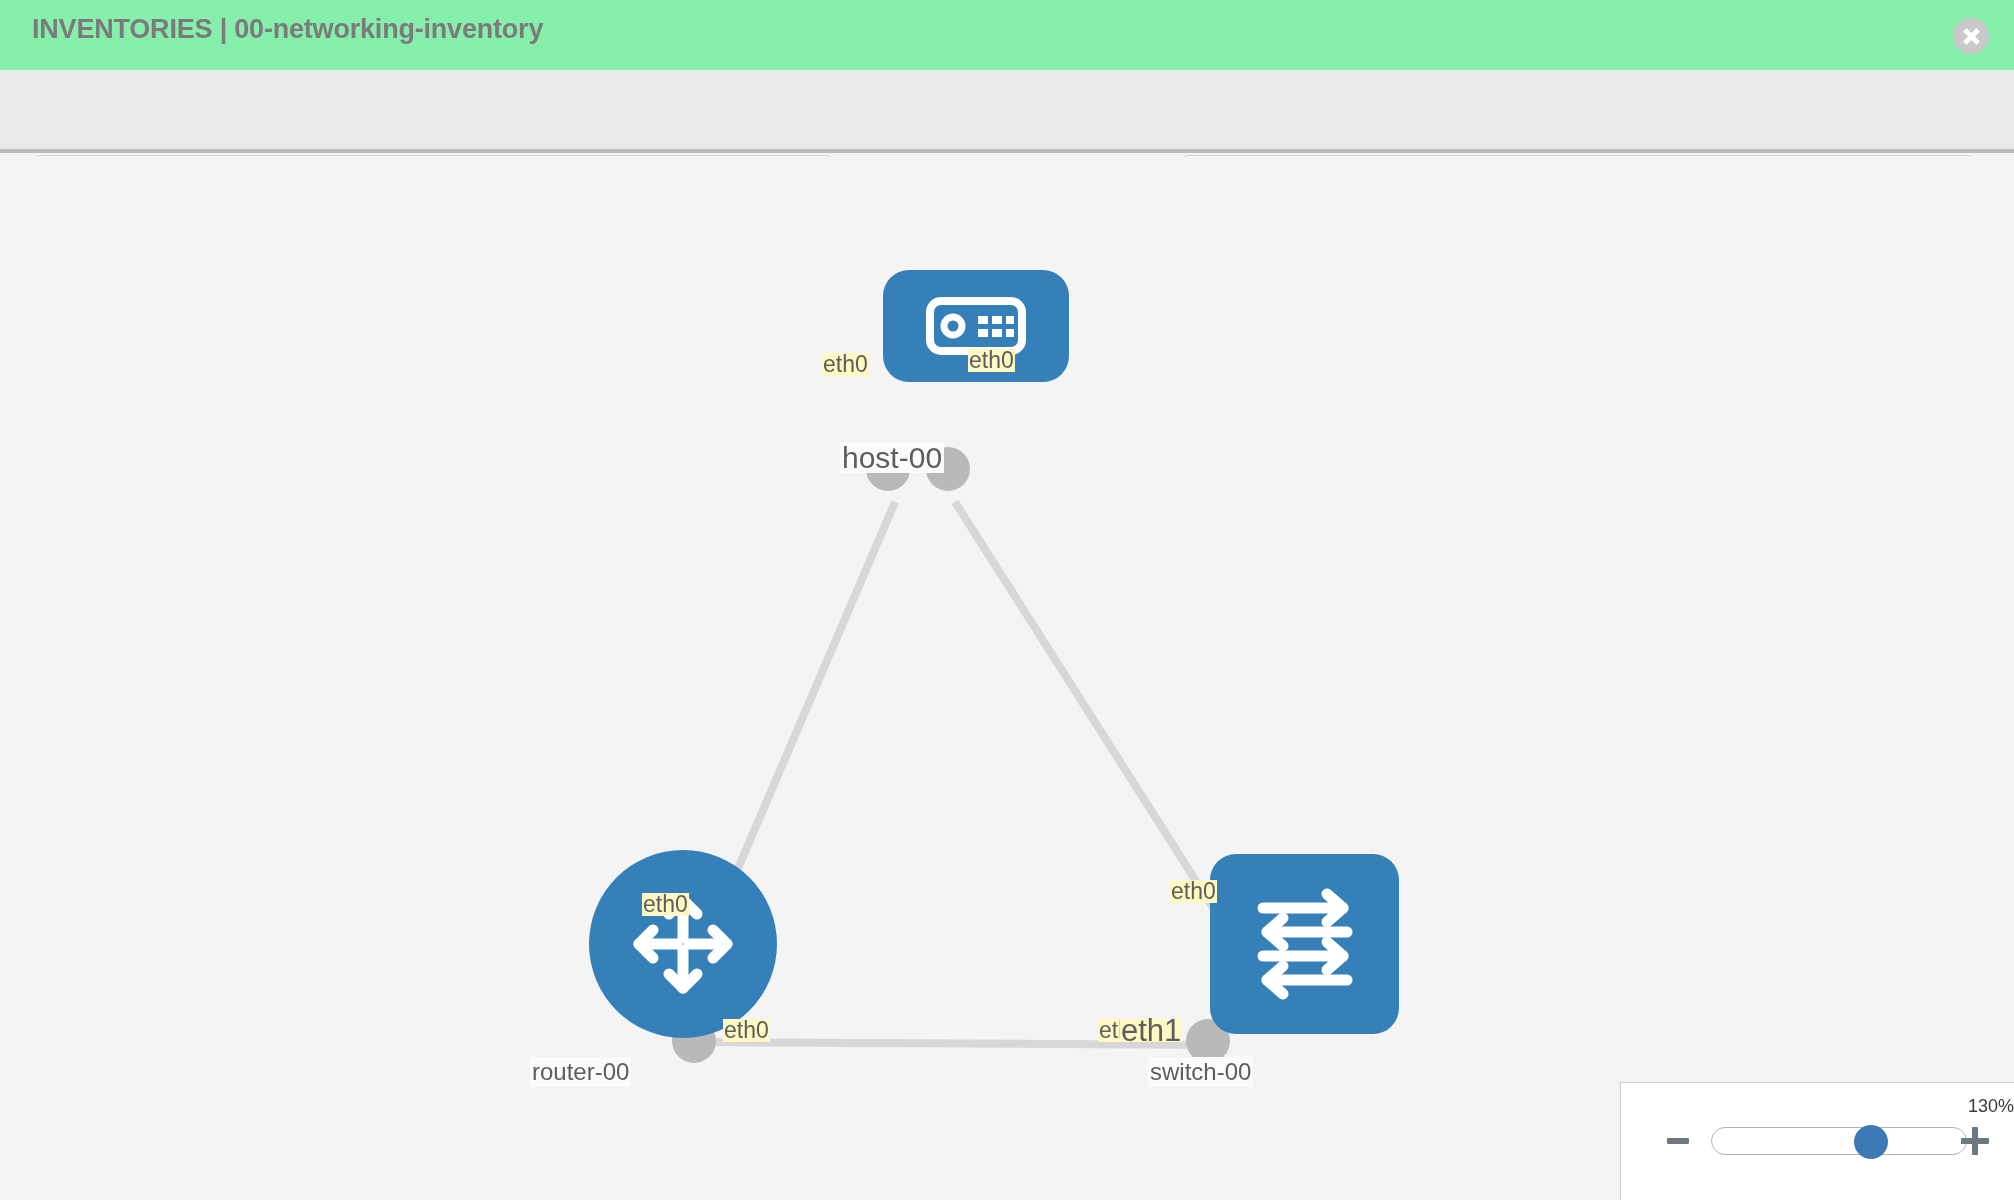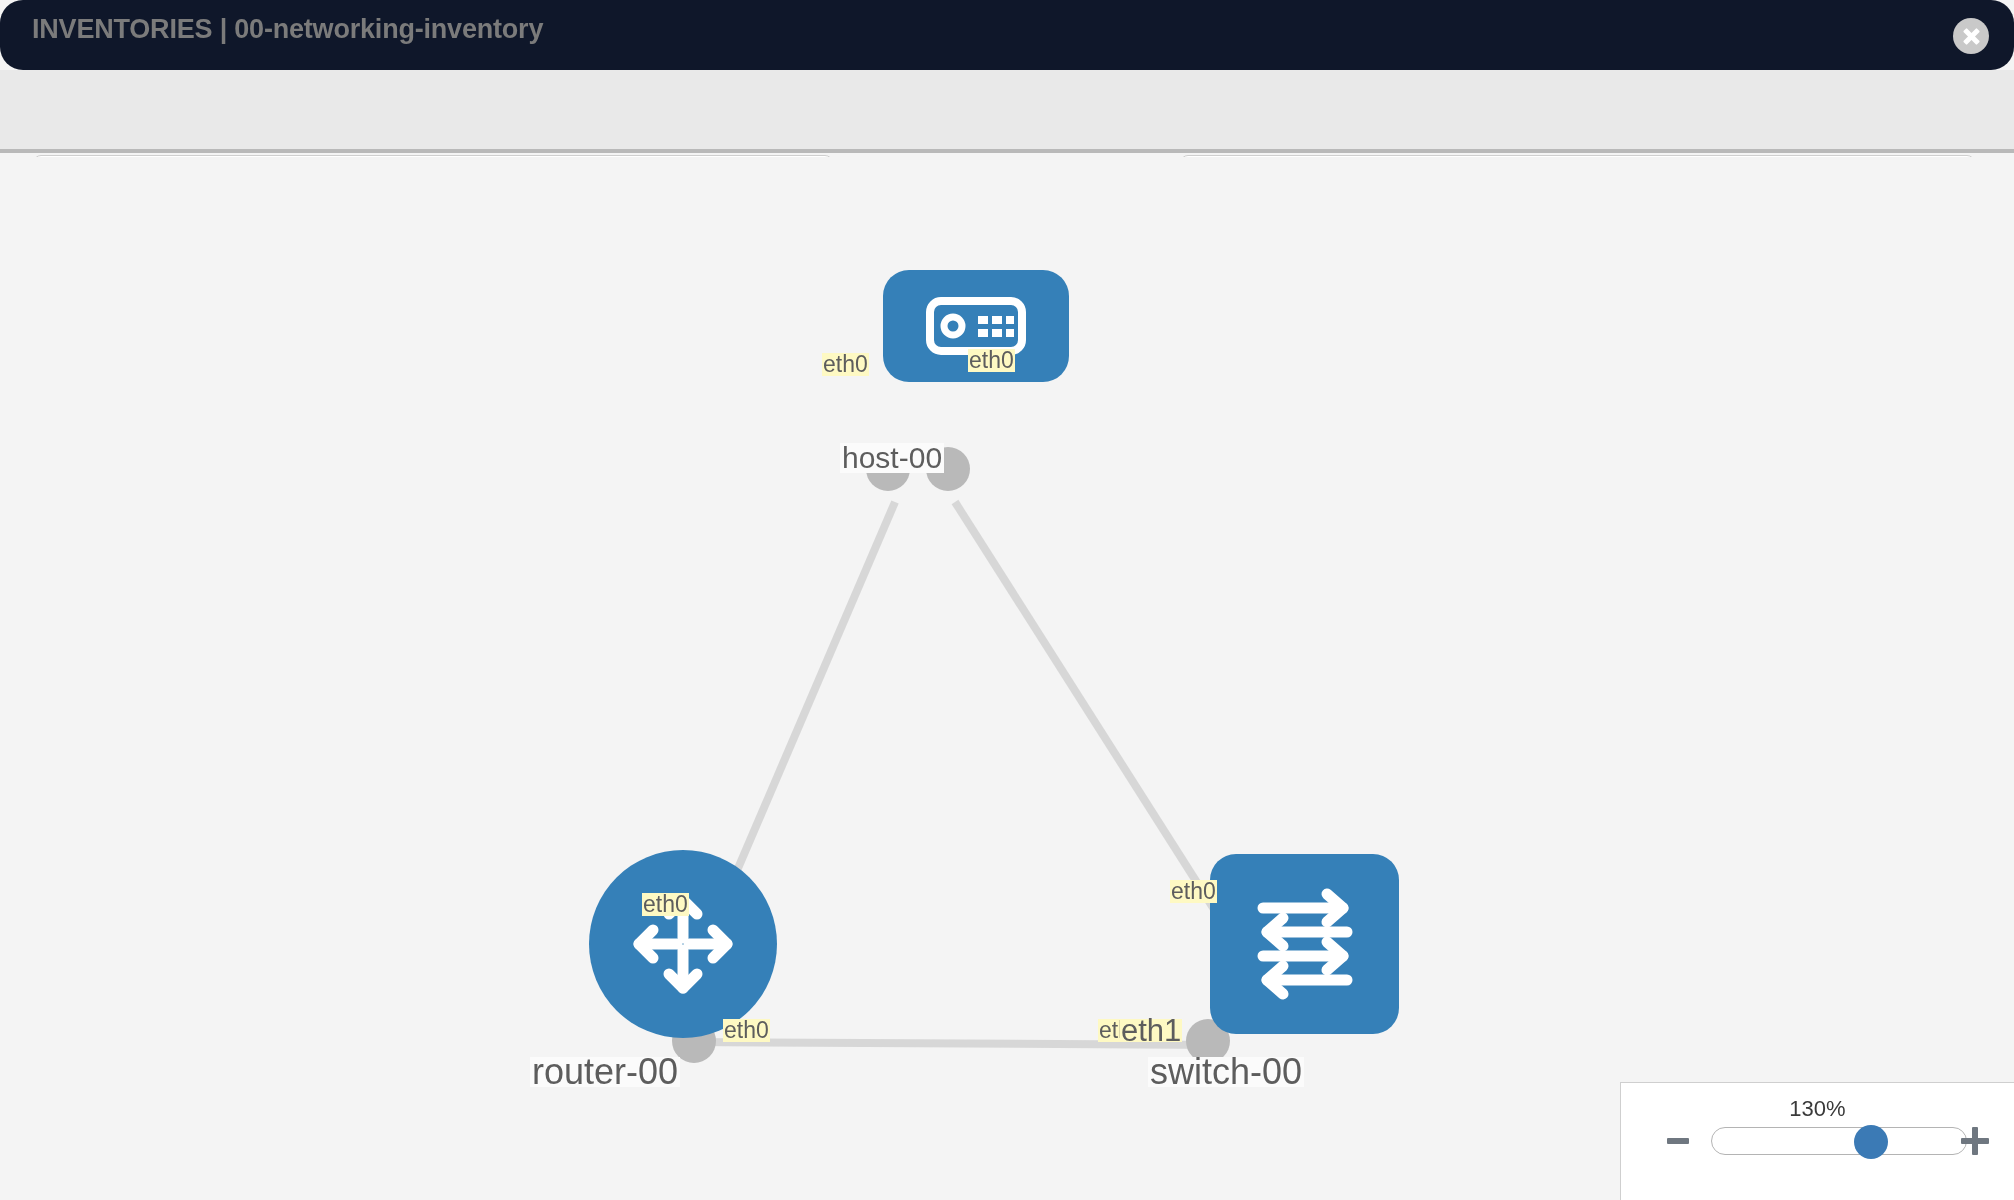--- a/index.html
+++ b/index.html
@@ -7,22 +7,21 @@
     width: 2014px; height: 1200px;
     background: #f4f4f4;
     font-family: "Liberation Sans", sans-serif;
     overflow: hidden;
   }
   #app { position: relative; width: 2014px; height: 1200px; background: #f4f4f4; }
 
   
   .header {
     position: absolute; left: 0; top: 0; width: 2014px; height: 70px;
-    background: #0f172a;
-    border-radius: 23px;
+    background: #86efac;
   }
   .header-title {
     position: absolute; left: 32px; top: 14px;
     font-size: 27px; font-weight: bold; color: #7b7b7b;
     letter-spacing: -0.2px;
     font-family: "Liberation Sans", sans-serif;
     white-space: nowrap;
   }
   .close-btn {
     position: absolute; right: 25px; top: 18px;
@@ -83,41 +82,41 @@
   .node { position: absolute; }
   .node-shape {
     position: absolute; background: #3580b8;
     display: flex; align-items: center; justify-content: center;
   }
   .node-shape.rounded { border-radius: 26px; }
   .node-shape.circle  { border-radius: 50%; }
   .node-label {
     position: absolute; white-space: nowrap;
     background: #fbfbfb; color: #5d5d5d;
-    font-size: 36px; line-height: 30px; padding: 0 2px;
+    font-size: 24px; line-height: 30px; padding: 0 2px;
   }
   .port-label {
     position: absolute; white-space: nowrap;
     background: #fef9c3; color: #5d5d5d;
     font-size: 20px; line-height: 23px; padding: 0 1px;
   }
   .port-dot {
     position: absolute; border-radius: 50%; background: #b9b9b9;
   }
 
   
   .zoom-panel {
     position: absolute; left: 1620px; top: 1082px;
     width: 394px; height: 118px;
     background: #ffffff; border: 1px solid #cfcfcf;
     border-right: none; border-bottom: none;
   }
   .zoom-value {
     position: absolute; left: 0; right: 0; top: 13px;
-    text-align: center; font-size: 22px; color: #3a3a3a;
+    text-align: right; font-size: 18px; color: #3a3a3a;
   }
   .zoom-minus, .zoom-plus {
     position: absolute; top: 55px; cursor: pointer;
   }
   .zoom-minus { left: 46px; width: 22px; height: 6px; background: #6f7780; border-radius: 1px; }
   .zoom-plus  { left: 340px; width: 28px; height: 28px; margin-top: -11px; }
   .zoom-plus .pv, .zoom-plus .ph {
     position: absolute; background: #6f7780; border-radius: 1px;
   }
   .zoom-plus .ph { left: 0; top: 11px; width: 28px; height: 6px; }

